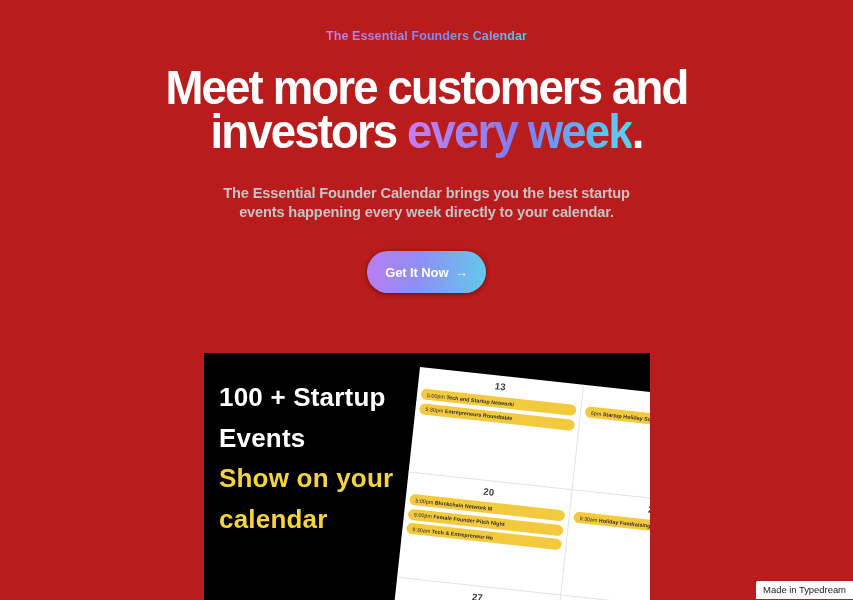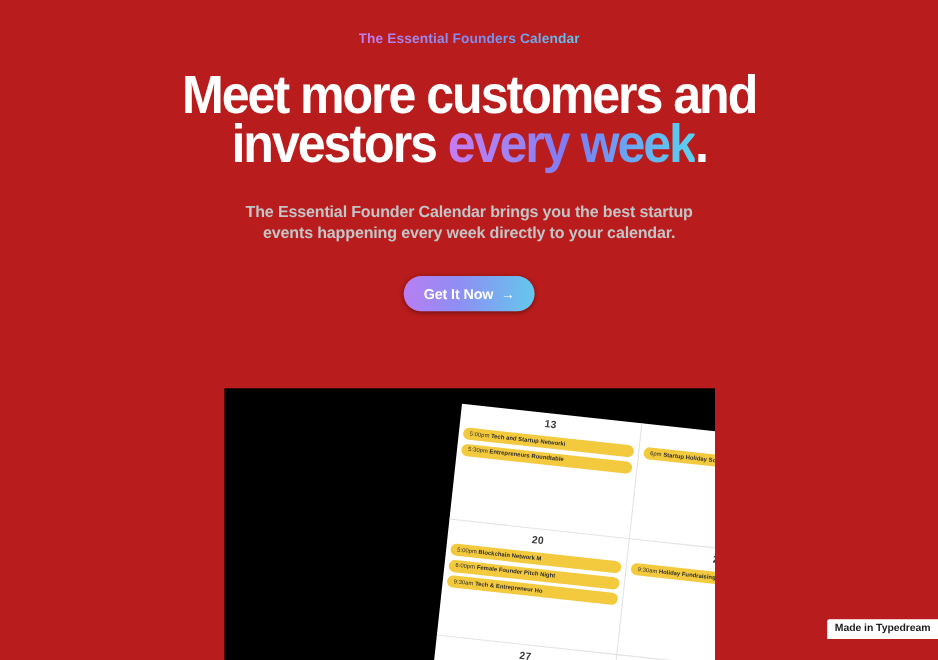--- a/index.html
+++ b/index.html
@@ -54,21 +54,21 @@
     color:#c3c4c6;
     letter-spacing:-0.15px;
     text-align:center;
   }
 
   .cta-wrap { margin-top:29px; }
   .cta {
     display:inline-flex;
     align-items:center;
     gap:7px;
-    height:32px;
+    height:42px;
     padding:0 18px;
     border:none;
     border-radius:999px;
     background:linear-gradient(95deg,#b97ef2 0%,#8f8ef4 42%,#62c9ec 100%);
     color:#ffffff;
     font-family:"Liberation Sans", sans-serif;
     font-size:13px;
     font-weight:bold;
     letter-spacing:-0.1px;
     cursor:pointer;
@@ -147,25 +147,25 @@
     white-space:nowrap;
     overflow:hidden;
     letter-spacing:0.05px;
   }
   .cal-event .t { font-weight:normal; }
 
   
   .watermark {
     position:absolute;
     right:0px;
-    bottom:19px;
+    bottom:1px;
     background:#ffffff;
     color:#1c1c1c;
     font-size:9.5px;
-    font-weight:bold;
+    font-weight:normal;
     padding:3px 7px 4px 7px;
     letter-spacing:-0.05px;
     border-radius:2px 0 0 0;
     cursor:pointer;
   }
 </style>
 </head>
 <body>
 
 <div class="page">
@@ -243,18 +243,24 @@
           <div class="cal-daynum">27</div>
         </div>
 
         <div class="cal-cell">
           
         </div>
 
       </div>
     </div>
 
+    <h2 class="feature-copy">
+      <span class="w">100 + Startup</span><br>
+      <span class="w">Events</span><br>
+      <span class="y">Show on your</span><br>
+      <span class="y">calendar</span>
+    </h2>
 
   </section>
 
   <div class="watermark">Made in Typedream</div>
 
 </div>
 
 </body></html>

